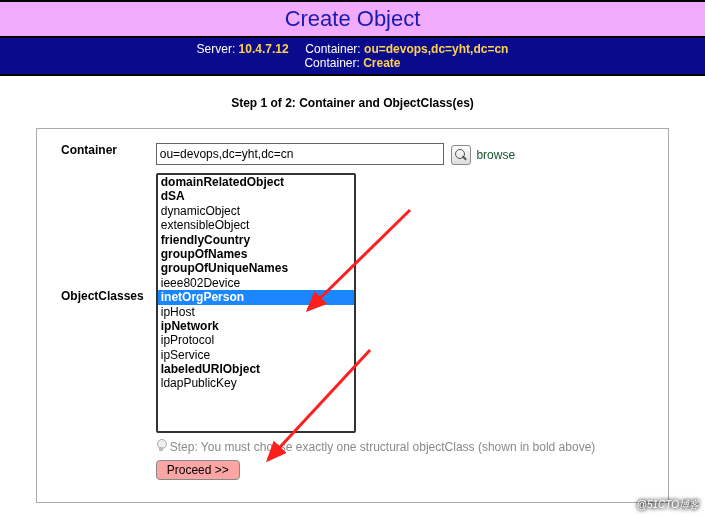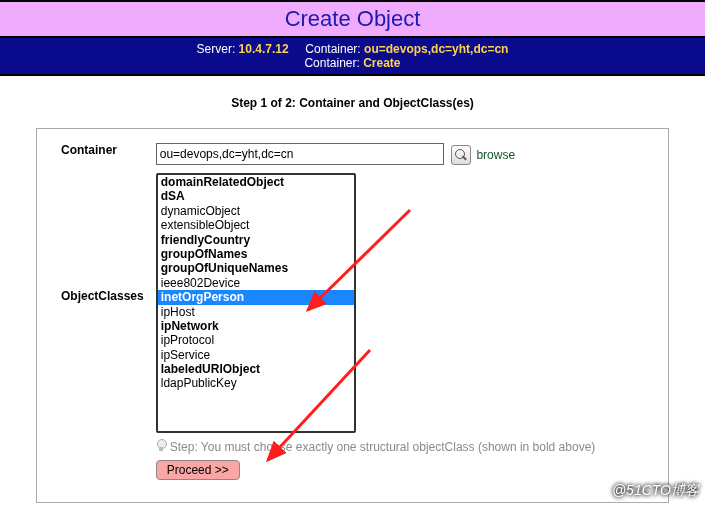--- a/index.html
+++ b/index.html
@@ -21,21 +21,21 @@
   a.browse{color:#14532d;text-decoration:none;vertical-align:middle;margin-left:2px}
   select.multi{width:200px;height:260px;font-family:inherit;font-size:12px;border:2px solid #333;overflow-y:scroll}
   select.multi option{padding:0 3px;line-height:15px}
   select.multi option.bold{font-weight:bold}
   select.multi option.sel{background:#1a86ff;color:#fff;font-weight:bold}
   .hint-row{margin-top:6px;color:#8a8a8a}
   .bulb{display:inline-block;width:12px;height:14px;vertical-align:-2px;margin-right:2px;position:relative}
   .bulb::before{content:"";position:absolute;width:8px;height:8px;border:1px solid #aaa;border-radius:50%;left:1px;top:0;background:#eee}
   .bulb::after{content:"";position:absolute;width:4px;height:4px;background:#bbb;left:3px;top:8px}
   button.proceed{margin-top:6px;font-family:Liberation Sans, sans-serif;font-size:12px;padding:2px 10px;background:#fca5a5;border:1px solid #888;border-radius:4px}
-  .watermark{position:absolute;right:6px;bottom:16px;color:#fff;font-size:14px;font-style:italic;text-shadow:0 0 4px #000,0 0 4px #000}
+  .watermark{position:absolute;right:6px;bottom:4px;color:#fff;font-size:10px;font-style:italic;text-shadow:0 0 4px #000,0 0 4px #000}
   
   .arrow{position:absolute;pointer-events:none}
   .arrow svg{overflow:visible}
 </style>
 </head>
 <body>
 
 <div class="page">
   <div class="titlebar">
     <span>Create Object</span>

